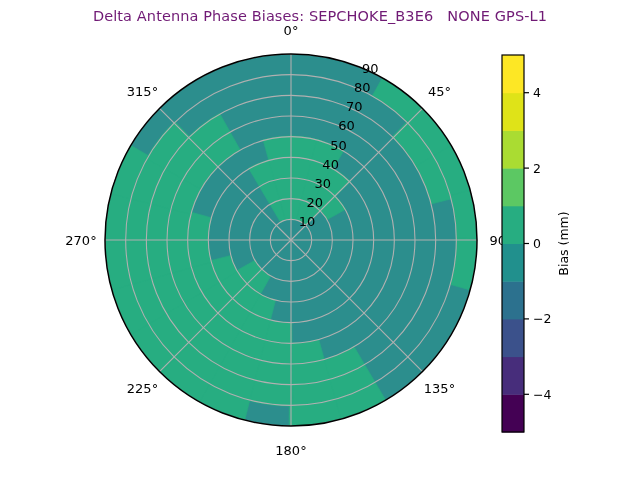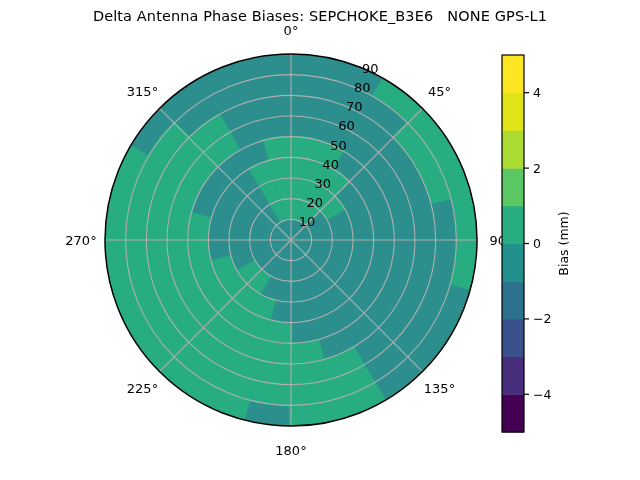--- a/index.html
+++ b/index.html
@@ -20,21 +20,21 @@
     height: 480px;
     background: #ffffff;
   }
   #chart-title {
     position: absolute;
     left: 0;
     top: 8px;
     width: 640px;
     text-align: center;
     font-size: 14.5px;
-    color: #000000;
+    color: #701a75;
     letter-spacing: 0.1px;
     white-space: pre;
   }
   #polar-svg {
     position: absolute;
     left: 0;
     top: 0;
   }
   #colorbar-svg {
     position: absolute;

